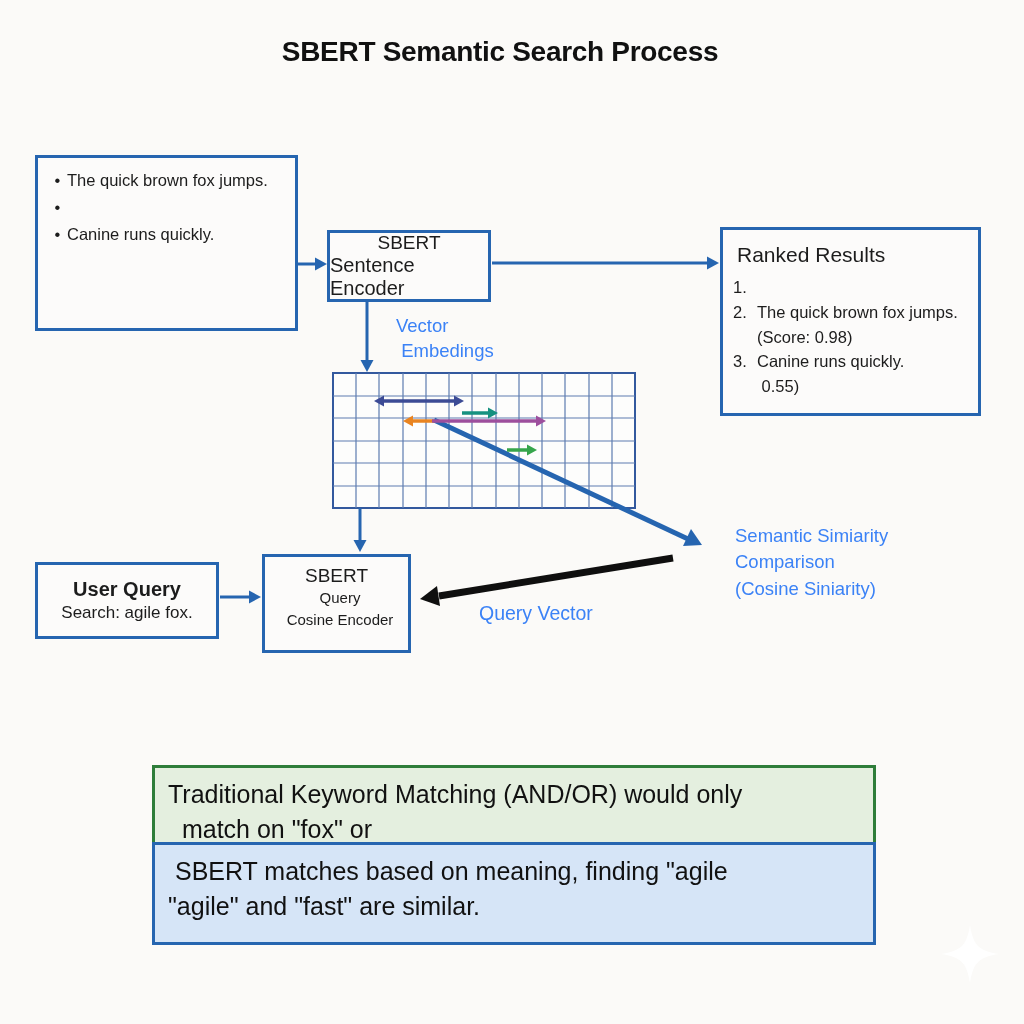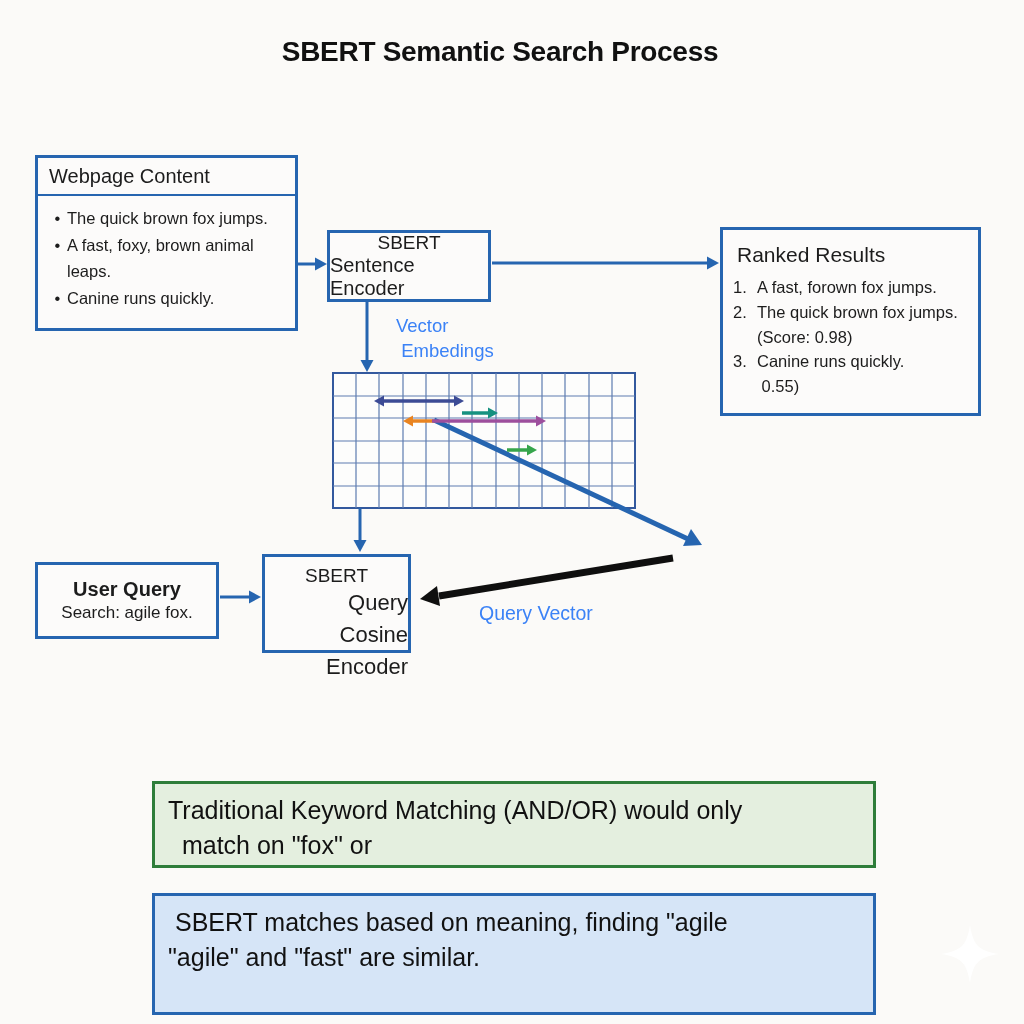--- a/index.html
+++ b/index.html
@@ -48,83 +48,82 @@
 
   
   .uq{left:35px;top:562px;width:184px;height:77px;display:flex;flex-direction:column;
       align-items:center;justify-content:center;}
   .uq-title{font-size:20px;font-weight:bold;margin-bottom:2px;}
   .uq-sub{font-size:17px;}
 
   
   .qe{left:262px;top:554px;width:149px;height:99px;padding:8px 0 0 7px;box-sizing:border-box;}
   .qe-l1{font-size:19px;text-align:center;padding-right:7px;}
-  .qe-l2,.qe-l3{font-size:22px;line-height:1.45;text-align:right;}
+  .qe-l2,.qe-l3{font-size:15px;line-height:1.45;text-align:center;}
 
   
   .note{left:152px;width:724px;box-sizing:border-box;padding:9px 13px;
         font-size:25px;line-height:1.4;color:#111;}
-  .note-green{top:781px;height:87px;border:3px solid var(--green_border);background:var(--green_bg);}
-  .note-blue{top:893px;height:122px;border:3px solid var(--blue);background:var(--blue_bg);}
+  .note-green{top:765px;height:103px;border:3px solid var(--green_border);background:var(--green_bg);}
+  .note-blue{top:842px;height:103px;border:3px solid var(--blue);background:var(--blue_bg);}
 
   svg.overlay{position:absolute;left:0;top:0;pointer-events:none;}
   .sparkle{left:941px;top:925px;}
 </style>
 </head>
 <body>
 
 <div class="stage">
 
   <div class="abs page-title">SBERT Semantic Search Process</div>
 
   <div class="abs bluebox wc">
-    <div class="wc-header">Webpage Content</div>
     <div class="wc-list">
       <div class="wc-item">
         <span class="wc-bullet">•</span>
         <span class="pre">The quick brown fox jumps.</span>
       </div>
       <div class="wc-item">
         <span class="wc-bullet">•</span>
-        <span class="pre">A fast, foxy, brown animal
-leaps.</span>
       </div>
       <div class="wc-item">
         <span class="wc-bullet">•</span>
         <span class="pre">Canine runs quickly.</span>
       </div>
     </div>
   </div>
 
   <div class="abs bluebox se">
     <div class="se-l1">SBERT</div>
     <div class="se-l2">Sentence Encoder</div>
   </div>
 
   <div class="abs bluebox rr">
     <div class="rr-title">Ranked Results</div>
     <div class="rr-item">
       <span class="rr-num">1.</span>
-      <span class="pre">A fast, forown fox jumps.</span>
     </div>
     <div class="rr-item">
       <span class="rr-num">2.</span>
       <span class="pre">The quick brown fox jumps.
 (Score: 0.98)</span>
     </div>
     <div class="rr-item">
       <span class="rr-num">3.</span>
       <span class="pre">Canine runs quickly.
  0.55)</span>
     </div>
   </div>
 
   <div class="abs lbl lbl-ve pre">Vector
  Embedings</div>
   <div class="abs lbl lbl-qv">Query Vector</div>
+  <div class="abs lbl lbl-ss pre">Semantic Simiarity
+Comparison
+(Cosine Siniarity)</div>
 
   <div class="abs bluebox uq">
     <div class="uq-title">User Query</div>
     <div class="uq-sub">Search: agile fox.</div>
   </div>
 
   <div class="abs bluebox qe">
     <div class="qe-l1">SBERT</div>
     <div class="qe-l2">Query</div>
     <div class="qe-l3">Cosine Encoder</div>

